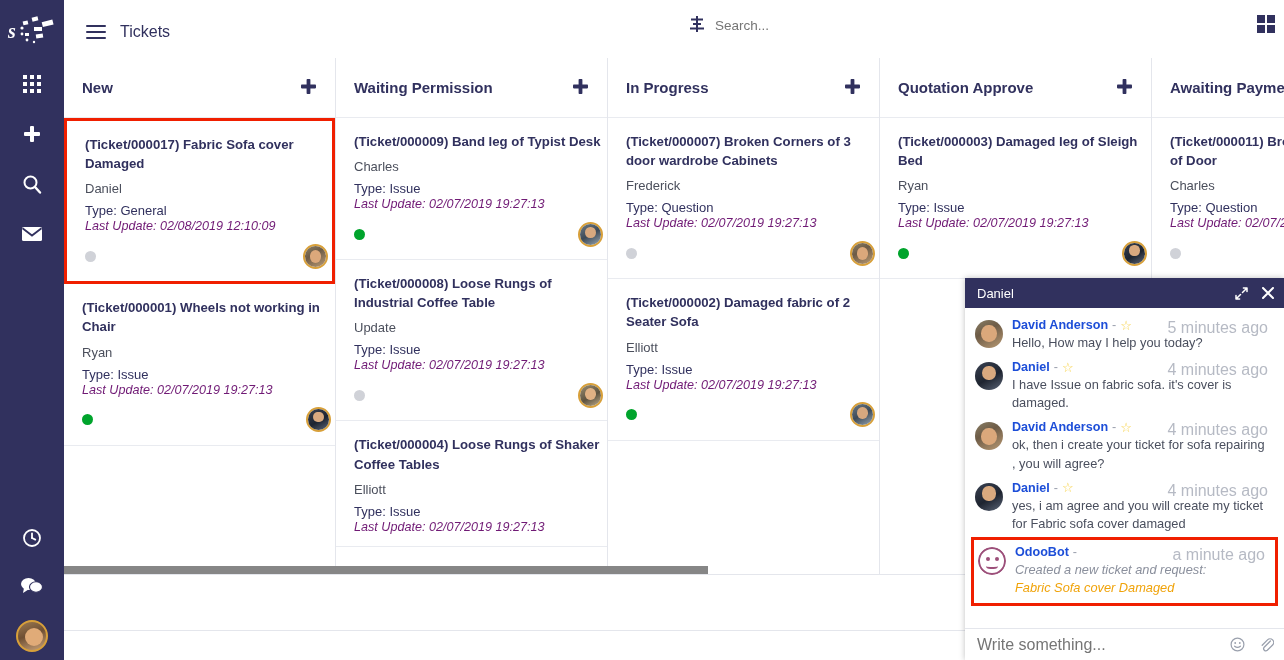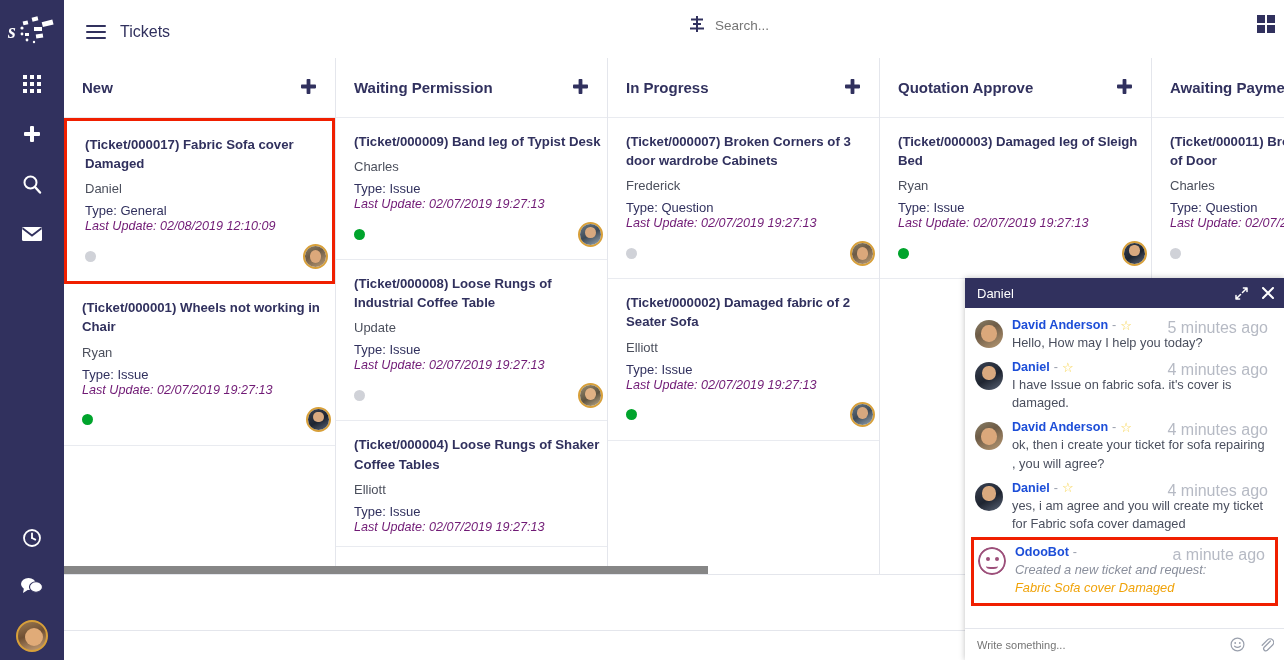--- a/index.html
+++ b/index.html
@@ -107,21 +107,21 @@
   .m-head { display:flex; align-items:center; }
   .m-author { color:#1d4ed8; font-weight:bold; font-size:12.6px; }
   .m-dash { color:#9aa0ad; font-size:12.6px; margin:0 4px; }
   .m-star { color:#f7d24a; font-size:13px; line-height:1; }
   .m-time { position:absolute; right:4px; top:1px; font-size:16px; color:#b6bac4; }
   .m-text { font-size:12.8px; color:#4a4f5e; line-height:1.42; margin-top:2px; padding-right:4px; }
   .m-text.bot { font-style:italic; color:#8a8f9c; }
   .m-text.bot .ticketref { color:#f0a30a; display:block; }
   .chat-foot { height:32px; border-top:1px solid #e4e6ec; display:flex; align-items:center; padding:0 10px 0 12px; }
   .chat-input {
-    border:none; outline:none; flex:1; font-size:11px; color:#9aa0ad;
+    border:none; outline:none; flex:1; font-size:16px; color:#9aa0ad;
     font-family:"Liberation Sans", sans-serif; background:transparent;
   }
   .chat-foot-icons { display:flex; gap:14px; align-items:center; }
   .chat-foot-icons span { cursor:pointer; display:flex; color:#9aa0ad; }
 
   
   .face { position:absolute; inset:0; }
   .face.a { background:linear-gradient(150deg,#8a7f66 0%,#6d5b46 40%,#b99a74 100%); }
   .face.a::after { content:""; position:absolute; left:22%; top:18%; width:56%; height:62%; border-radius:48%; background:#dba87b; }
   .face.b { background:linear-gradient(150deg,#3a4252 0%,#1e2430 55%,#5d6779 100%); }

